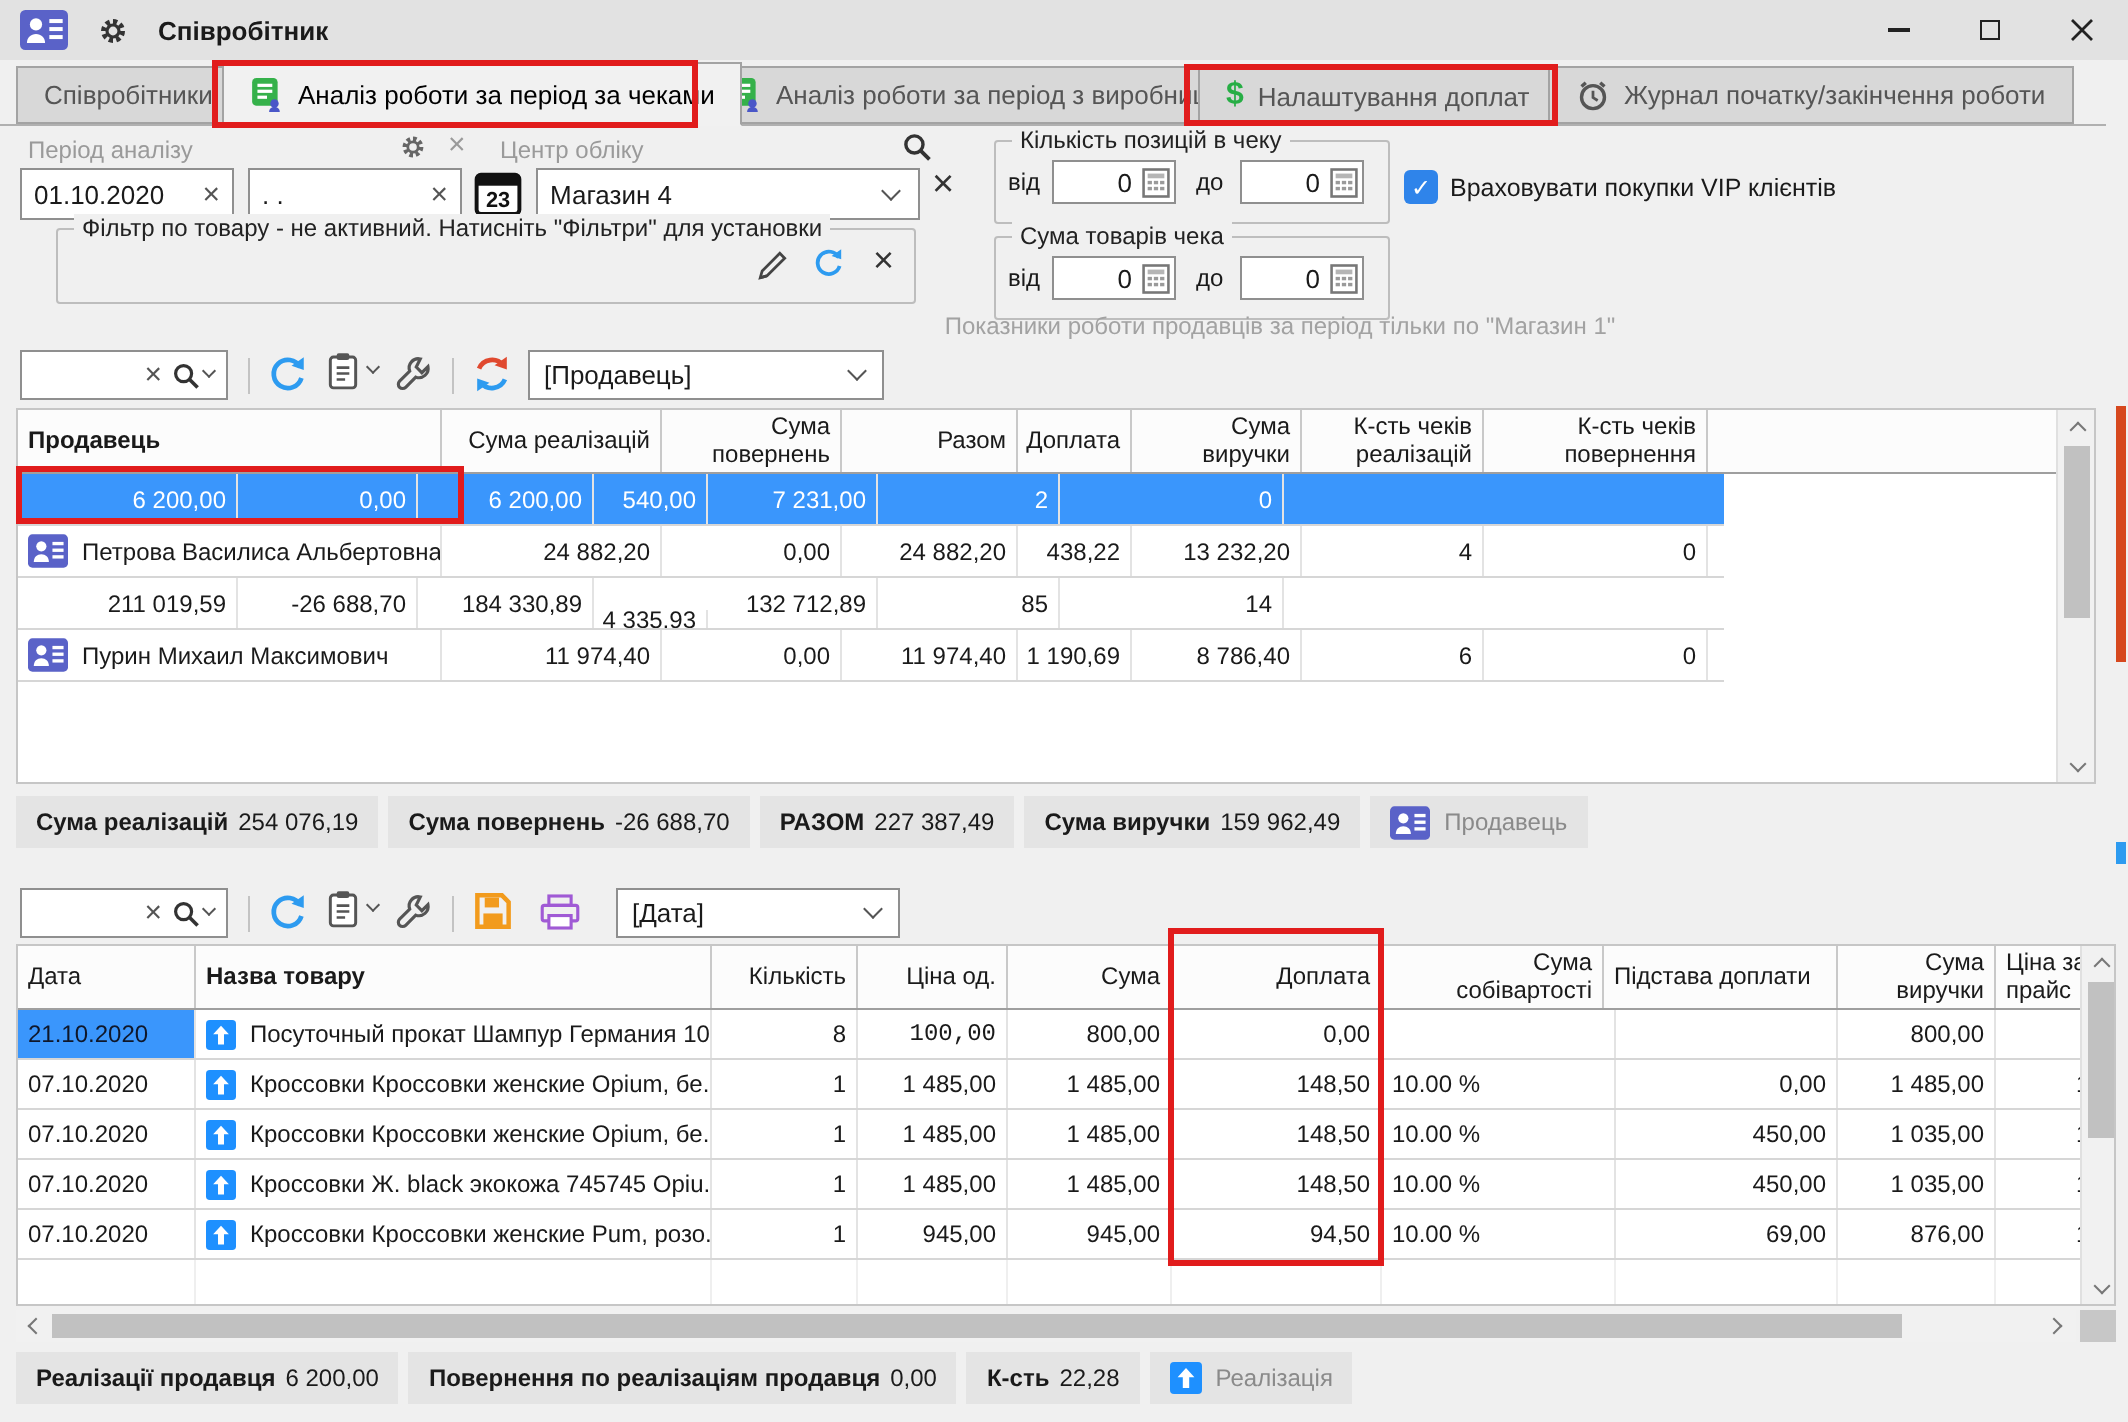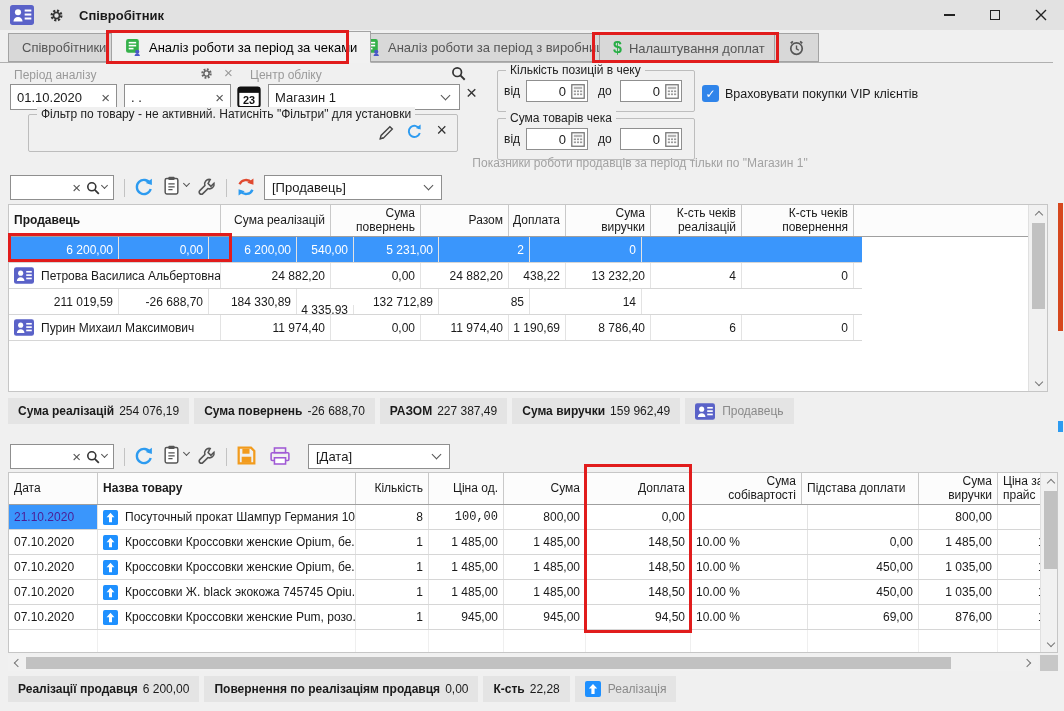--- a/index.html
+++ b/index.html
@@ -37,21 +37,21 @@
   
   .grid{position:absolute;background:#fff;border:1px solid #c6c6c6;overflow:hidden;}
   .gh{position:absolute;left:0;width:100%;display:flex;border-bottom:1px solid #9f9f9f;background:#fcfcfc;}
   .hc{border-right:1px solid #c9c9c9;padding:2px 5px;display:flex;align-items:center;font-size:12px;line-height:1.15;}
   .hc.hnum{justify-content:flex-end;text-align:right;}
   .hc.bold{font-weight:bold;}
   .gr{position:absolute;left:0;display:flex;border-bottom:1px solid #d6d6d6;background:#fff;}
   .rc{border-right:1px solid #e3e3e3;padding:0 5px;display:flex;align-items:center;white-space:nowrap;overflow:hidden;font-size:12px;}
   .rc.num{justify-content:flex-end;}
   .gr.sel{background:#3a96fc;color:#fff;}
-  .cell-sel{background:#3a96fc;color:#4c1d95;}
+  .cell-sel{background:#3a96fc;color:#0f172a;}
   .icon-gap{margin-right:7px;flex:none;display:inline-flex;}
   
   .vscroll{position:absolute;width:19px;background:#f1f1f1;border-left:1px solid #e0e0e0;}
   .sb-btn{position:absolute;left:0;width:19px;height:16px;display:flex;align-items:center;justify-content:center;}
   .sb-thumb{position:absolute;left:3px;width:13px;background:#c1c1c1;}
   .ch-up{width:6px;height:6px;border-left:1.6px solid #777;border-top:1.6px solid #777;transform:rotate(45deg);margin-top:3px;}
   .ch-down{width:6px;height:6px;border-right:1.6px solid #777;border-bottom:1.6px solid #777;transform:rotate(45deg);margin-bottom:3px;}
   .ch-left{width:6px;height:6px;border-left:1.6px solid #777;border-bottom:1.6px solid #777;transform:rotate(45deg);margin-left:3px;}
   .ch-right{width:6px;height:6px;border-right:1.6px solid #777;border-top:1.6px solid #777;transform:rotate(45deg);margin-right:3px;}
   .hscroll{position:absolute;height:16px;background:#f1f1f1;}
@@ -138,20 +138,21 @@
   <span>Налаштування доплат</span>
 </div>
 <div class="tab" style="left:774px;top:33px;height:29px;">
   <span class="icon-gap" style="margin-right:0">
     <svg width="17" height="17" viewBox="0 0 16 16">
         <circle cx="8" cy="9" r="5.4" fill="none" stroke="#555" stroke-width="1.6"></circle>
         <path d="M8 6v3.2l2.2 1.4" stroke="#555" stroke-width="1.3" fill="none"></path>
         <path d="M4.6 2.2L2.6 4M11.4 2.2l2 1.8" stroke="#555" stroke-width="1.6"></path>
       </svg>
   </span>
+  <span>Журнал початку/закінчення роботи</span>
 </div>
 
 <span class="lbl-gray" style="left:14px;top:68px;">Період аналізу</span>
 <span class="abs" style="left:200px;top:67px;">
   <svg width="13" height="13" viewBox="0 0 16 16">
       <circle cx="8" cy="8" r="5" fill="none" stroke="#666" stroke-width="2.8" stroke-dasharray="2.2 1.7"></circle>
       <circle cx="8" cy="8" r="3.2" fill="none" stroke="#666" stroke-width="1.7"></circle>
     </svg>
 </span>
 <span class="abs" style="left:224px;top:64px;color:#9a9a9a;font-size:15px;">×</span>
@@ -172,21 +173,21 @@
   <span class="clear-x">×</span>
 </div>
 <div class="abs" style="left:237px;top:85px;">
   <svg width="24" height="24" viewBox="0 0 22 22">
       <rect x="1.2" y="2.2" width="19.6" height="18" rx="2" fill="#fff" stroke="#111" stroke-width="1.8"></rect>
       <rect x="1.2" y="2.2" width="19.6" height="5" fill="#111"></rect>
       <text x="11" y="17" font-size="10" font-weight="bold" text-anchor="middle" fill="#111">23</text>
     </svg>
 </div>
 <div class="field" style="left:268px;top:84px;width:192px;height:26px;">
-  <span class="val">Магазин 1</span>
+  <span class="val">Магазин 4</span>
   <span class="chev" style="margin-right:10px;"></span>
 </div>
 <span class="abs" style="left:466px;top:82px;font-size:19px;color:#333;">×</span>
 
 <div class="fieldset" style="left:28px;top:114px;width:430px;height:38px;">
   <span class="legend">Фільтр по товару - не активний. Натисніть "Фільтри" для установки</span>
   <span class="abs" style="right:62px;top:9px;">
     <svg width="17" height="17" viewBox="0 0 16 16">
         <path d="M2 14l.9-3.2 8.3-8.3 2.3 2.3-8.3 8.3z" fill="none" stroke="#444" stroke-width="1.3"></path>
         <path d="M2 14l3.1-.9" stroke="#444" stroke-width="1.3"></path>
@@ -333,21 +334,21 @@
     <div class="hc hnum" style="width:85px;">Сума виручки</div>
     <div class="hc hnum" style="width:91px;">К-сть чеків реалізацій</div>
     <div class="hc hnum" style="width:112px;">К-сть чеків повернення</div>
     <div class="hc" style="flex:1;border-right:none;"></div>
   </div>
   <div class="gr sel" style="top:32px;height:26px;width:853px;">
     <div class="rc num" style="width:110px;">6 200,00</div>
     <div class="rc num" style="width:90px;">0,00</div>
     <div class="rc num" style="width:88px;">6 200,00</div>
     <div class="rc num" style="width:57px;">540,00</div>
-    <div class="rc num" style="width:85px;">5 231,00</div>
+    <div class="rc num" style="width:85px;">7 231,00</div>
     <div class="rc num" style="width:91px;">2</div>
     <div class="rc num" style="width:112px;">0</div>
   </div>
   <div class="gr" style="top:58px;height:26px;width:853px;">
     <div class="rc" style="width:212px;">
         <span class="icon-gap">
           <svg width="20" height="17" viewBox="0 0 18 15">
             <rect width="18" height="15" rx="2" fill="#5a62c8"></rect>
             <circle cx="6" cy="5.4" r="2.3" fill="#fff"></circle>
             <path d="M2.6 12.4c0-2.1 1.5-3.4 3.4-3.4s3.4 1.3 3.4 3.4z" fill="#fff"></path>

